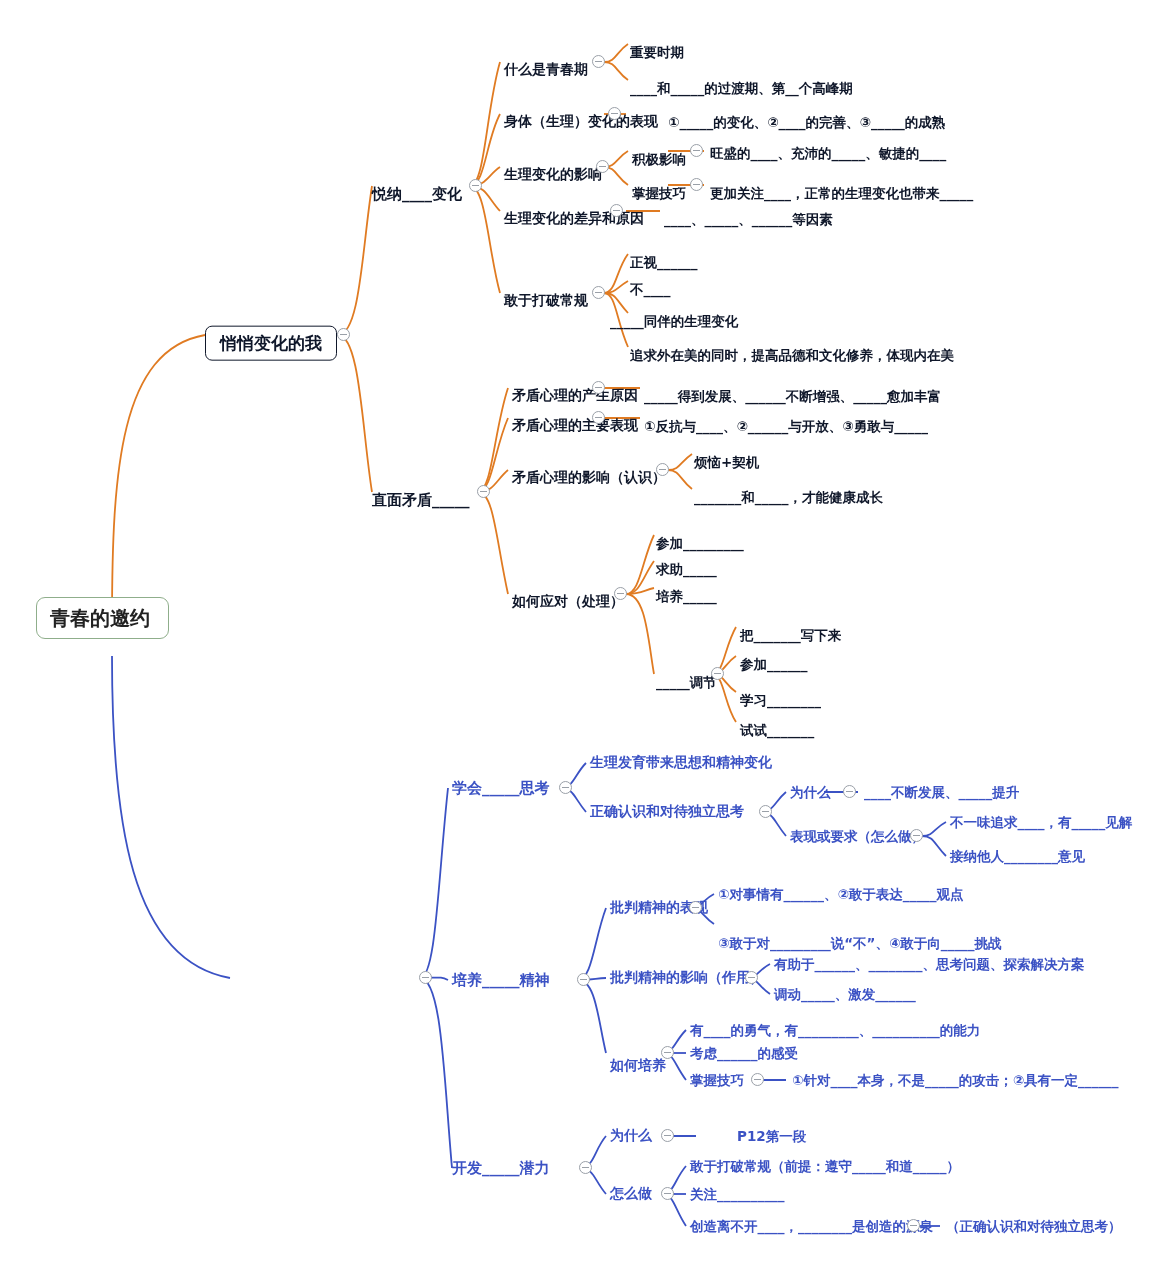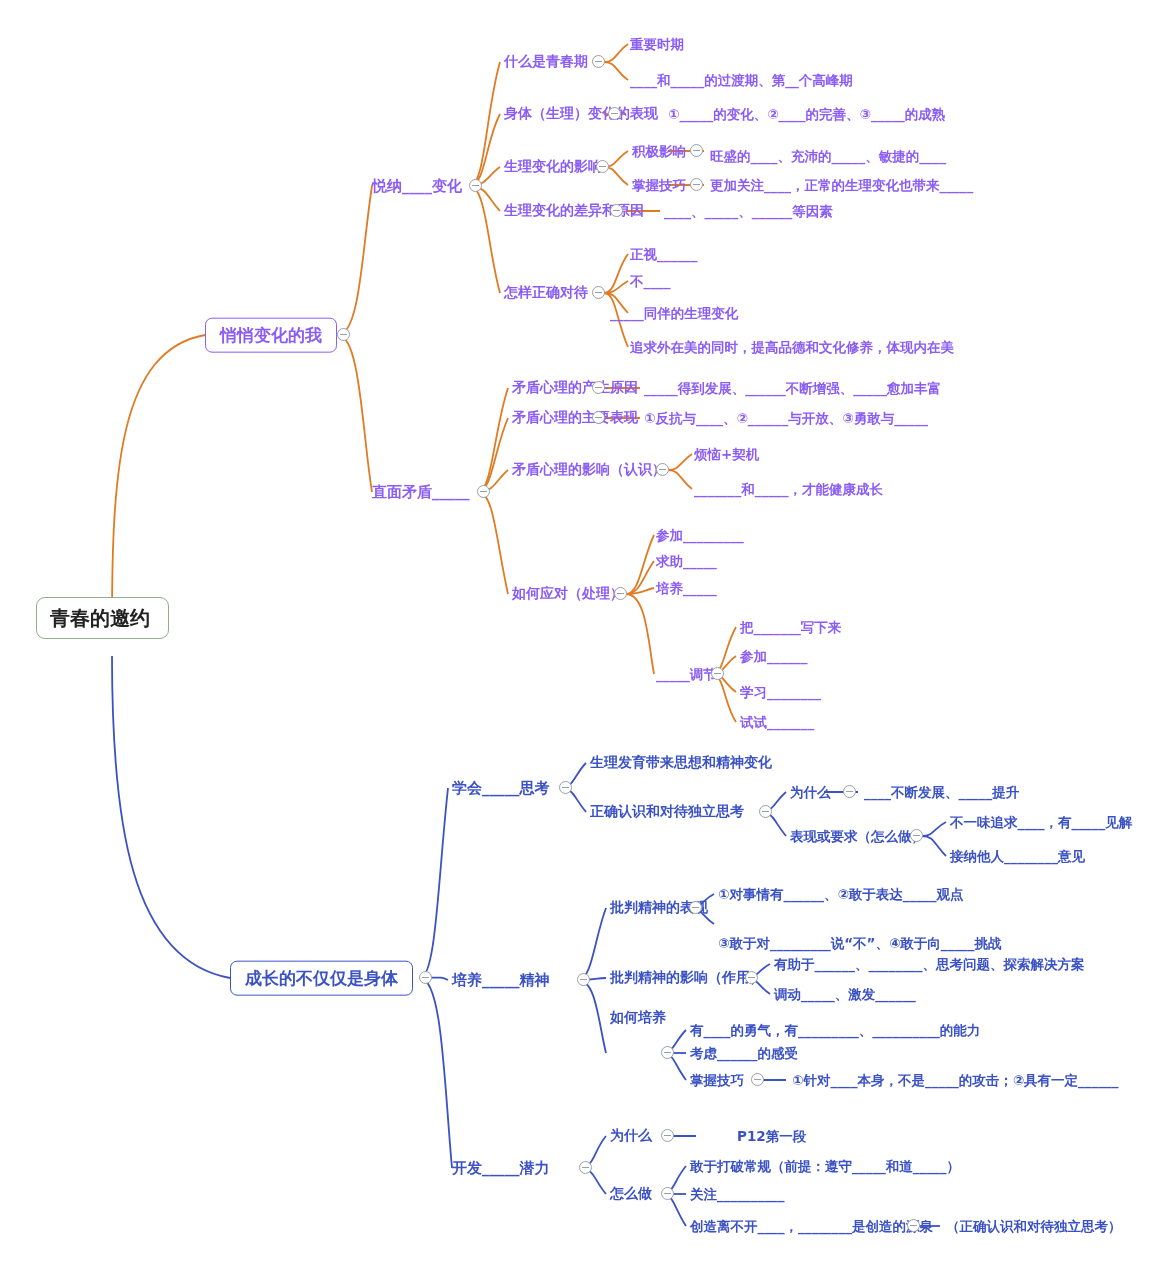--- a/index.html
+++ b/index.html
@@ -12,21 +12,21 @@
   
   .root{
     border:1.6px solid #8fae8b;border-radius:9px;background:#fff;
     color:#222;font-size:20px;padding:9px 18px;
   }
   
   .boxed{
     border:1.6px solid currentColor;border-radius:7px;background:#fff;
     padding:7px 14px;font-size:17px;
   }
-  .orange{color:#8b5cf6;}
+  .orange{color:#0f172a;margin-top:8px;}
   .blue{color:#3b52c4;}
 
   .lvl2{font-size:15px;}
   .lvl3{font-size:14px;}
   .lvl4{font-size:13.5px;}
   .lvl5{font-size:13.5px;}
 
   
   .toggle{
     position:absolute;width:13px;height:13px;border-radius:50%;
@@ -154,30 +154,30 @@
 <div class="node orange lvl4" style="left:630px;top:80px;transform:translateY(-50%);">____和_____的过渡期、第__个高峰期</div>
 
 <div class="node orange lvl3" style="left:504px;top:114px;transform:translateY(-50%);">身体（生理）变化的表现</div>
 <div class="toggle" style="left:608px;top:107px;"></div>
 <div class="node orange lvl4" style="left:668px;top:114px;transform:translateY(-50%);">①_____的变化、②____的完善、③_____的成熟</div>
 
 <div class="node orange lvl3" style="left:504px;top:167px;transform:translateY(-50%);">生理变化的影响</div>
 <div class="toggle" style="left:596px;top:160px;"></div>
 <div class="node orange lvl4" style="left:632px;top:151px;transform:translateY(-50%);">积极影响</div>
 <div class="toggle" style="left:690px;top:144px;"></div>
-<div class="node orange lvl5" style="left:710px;top:156px;transform:translateY(-50%);">旺盛的____、充沛的_____、敏捷的____</div>
+<div class="node orange lvl5" style="left:710px;top:145px;transform:translateY(-50%);">旺盛的____、充沛的_____、敏捷的____</div>
 <div class="node orange lvl4" style="left:632px;top:185px;transform:translateY(-50%);">掌握技巧</div>
 <div class="toggle" style="left:690px;top:178px;"></div>
 <div class="node orange lvl5" style="left:710px;top:185px;transform:translateY(-50%);">更加关注____，正常的生理变化也带来_____</div>
 
 <div class="node orange lvl3" style="left:504px;top:211px;transform:translateY(-50%);">生理变化的差异和原因</div>
 <div class="toggle" style="left:610px;top:204px;"></div>
 <div class="node orange lvl4" style="left:664px;top:211px;transform:translateY(-50%);">____、_____、______等因素</div>
 
-<div class="node orange lvl3" style="left:504px;top:293px;transform:translateY(-50%);">怎样正确对待</div>
+<div class="node orange lvl3" style="left:504px;top:293px;transform:translateY(-50%);">敢于打破常规</div>
 <div class="toggle" style="left:592px;top:286px;"></div>
 <div class="node orange lvl4" style="left:630px;top:254px;transform:translateY(-50%);">正视______</div>
 <div class="node orange lvl4" style="left:630px;top:281px;transform:translateY(-50%);">不____</div>
 <div class="node orange lvl4" style="left:610px;top:313px;transform:translateY(-50%);">_____同伴的生理变化</div>
 <div class="node orange lvl4" style="left:630px;top:347px;transform:translateY(-50%);">追求外在美的同时，提高品德和文化修养，体现内在美</div>
 
 <div class="node orange lvl3" style="left:512px;top:388px;transform:translateY(-50%);">矛盾心理的产生原因</div>
 <div class="toggle" style="left:592px;top:381px;"></div>
 <div class="node orange lvl4" style="left:644px;top:388px;transform:translateY(-50%);">_____得到发展、______不断增强、_____愈加丰富</div>
 
@@ -195,21 +195,20 @@
 <div class="node orange lvl4" style="left:656px;top:535px;transform:translateY(-50%);">参加_________</div>
 <div class="node orange lvl4" style="left:656px;top:561px;transform:translateY(-50%);">求助_____</div>
 <div class="node orange lvl4" style="left:656px;top:588px;transform:translateY(-50%);">培养_____</div>
 <div class="node orange lvl4" style="left:656px;top:674px;transform:translateY(-50%);">_____调节</div>
 <div class="toggle" style="left:711px;top:667px;"></div>
 <div class="node orange lvl5" style="left:740px;top:627px;transform:translateY(-50%);">把_______写下来</div>
 <div class="node orange lvl5" style="left:740px;top:656px;transform:translateY(-50%);">参加______</div>
 <div class="node orange lvl5" style="left:740px;top:692px;transform:translateY(-50%);">学习________</div>
 <div class="node orange lvl5" style="left:740px;top:722px;transform:translateY(-50%);">试试_______</div>
 
-<div class="node boxed blue" style="left:230px;top:978px;transform:translateY(-50%);">成长的不仅仅是身体</div>
 <div class="toggle" style="left:419px;top:971px;"></div>
 
 <div class="node blue lvl2" style="left:452px;top:788px;transform:translateY(-50%);">学会_____思考</div>
 <div class="toggle" style="left:559px;top:781px;"></div>
 
 <div class="node blue lvl2" style="left:452px;top:980px;transform:translateY(-50%);">培养_____精神</div>
 <div class="toggle" style="left:577px;top:973px;"></div>
 
 <div class="node blue lvl2" style="left:452px;top:1168px;transform:translateY(-50%);">开发_____潜力</div>
 <div class="toggle" style="left:579px;top:1161px;"></div>
@@ -228,21 +227,21 @@
 <div class="node blue lvl3" style="left:610px;top:908px;transform:translateY(-50%);">批判精神的表现</div>
 <div class="toggle" style="left:689px;top:901px;"></div>
 <div class="node blue lvl4" style="left:718px;top:894px;transform:translateY(-50%);">①对事情有______、②敢于表达_____观点</div>
 <div class="node blue lvl4" style="left:718px;top:924px;transform:translateY(-50%);margin-top:19px;">③敢于对_________说“不”、④敢于向_____挑战</div>
 
 <div class="node blue lvl3" style="left:610px;top:978px;transform:translateY(-50%);">批判精神的影响（作用）</div>
 <div class="toggle" style="left:745px;top:971px;"></div>
 <div class="node blue lvl4" style="left:774px;top:964px;transform:translateY(-50%);">有助于______、________、思考问题、探索解决方案</div>
 <div class="node blue lvl4" style="left:774px;top:994px;transform:translateY(-50%);">调动_____、激发______</div>
 
-<div class="node blue lvl3" style="left:610px;top:1018px;transform:translateY(-50%);">如何培养</div>
+<div class="node blue lvl3" style="left:610px;top:1066px;transform:translateY(-50%);">如何培养</div>
 <div class="toggle" style="left:661px;top:1046px;"></div>
 <div class="node blue lvl4" style="left:690px;top:1030px;transform:translateY(-50%);">有____的勇气，有_________、__________的能力</div>
 <div class="node blue lvl4" style="left:690px;top:1053px;transform:translateY(-50%);">考虑______的感受</div>
 <div class="node blue lvl4" style="left:690px;top:1080px;transform:translateY(-50%);">掌握技巧</div>
 <div class="toggle" style="left:751px;top:1073px;"></div>
 <div class="node blue lvl5" style="left:792px;top:1080px;transform:translateY(-50%);">①针对____本身，不是_____的攻击；②具有一定______</div>
 
 <div class="node blue lvl3" style="left:610px;top:1136px;transform:translateY(-50%);">为什么</div>
 <div class="toggle" style="left:661px;top:1129px;"></div>
 <div class="node blue lvl4" style="left:700px;top:1136px;transform:translateY(-50%);margin-left:37px;">P12第一段</div>

